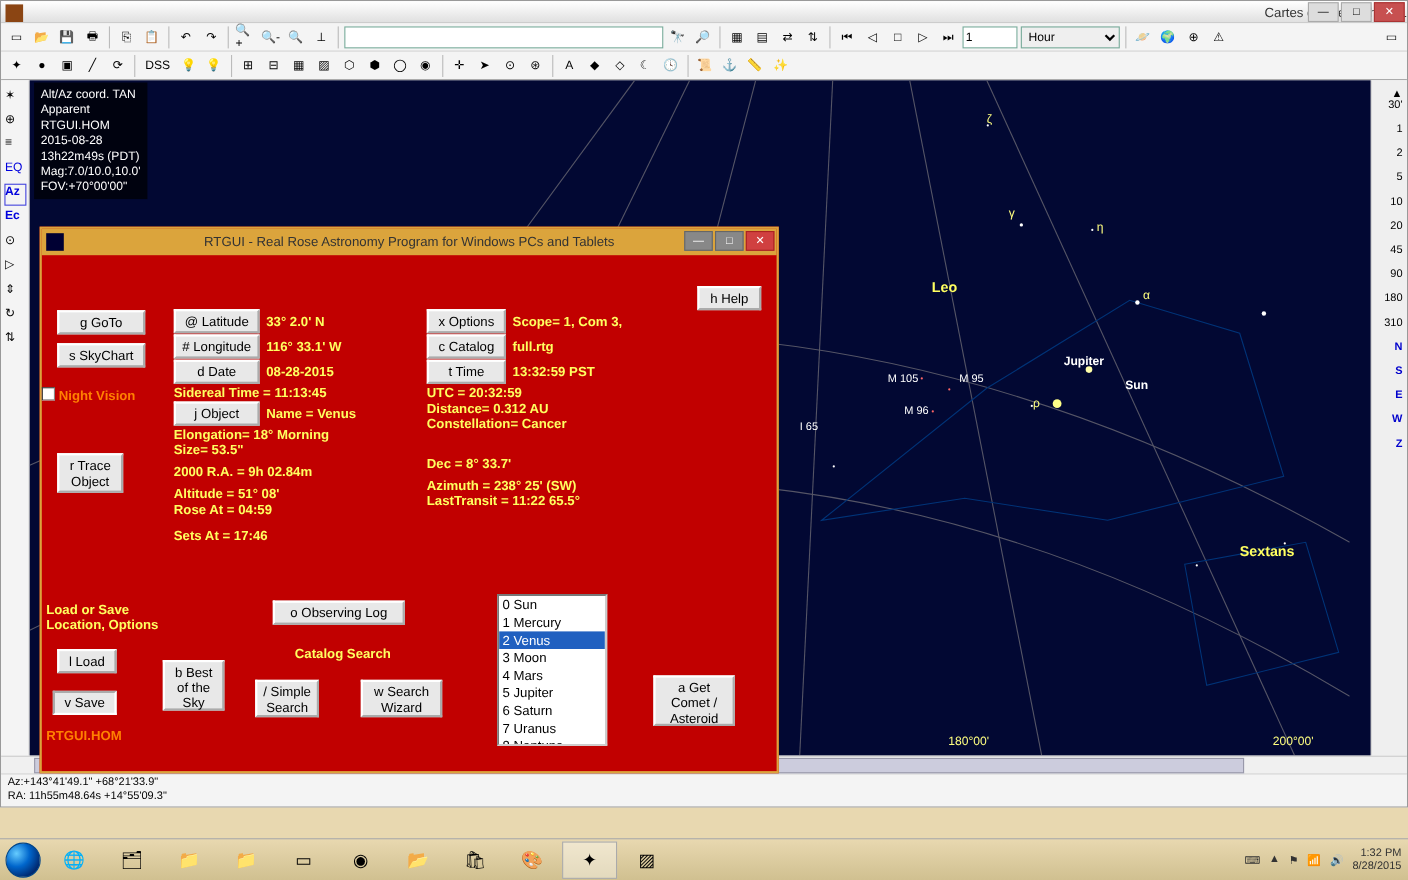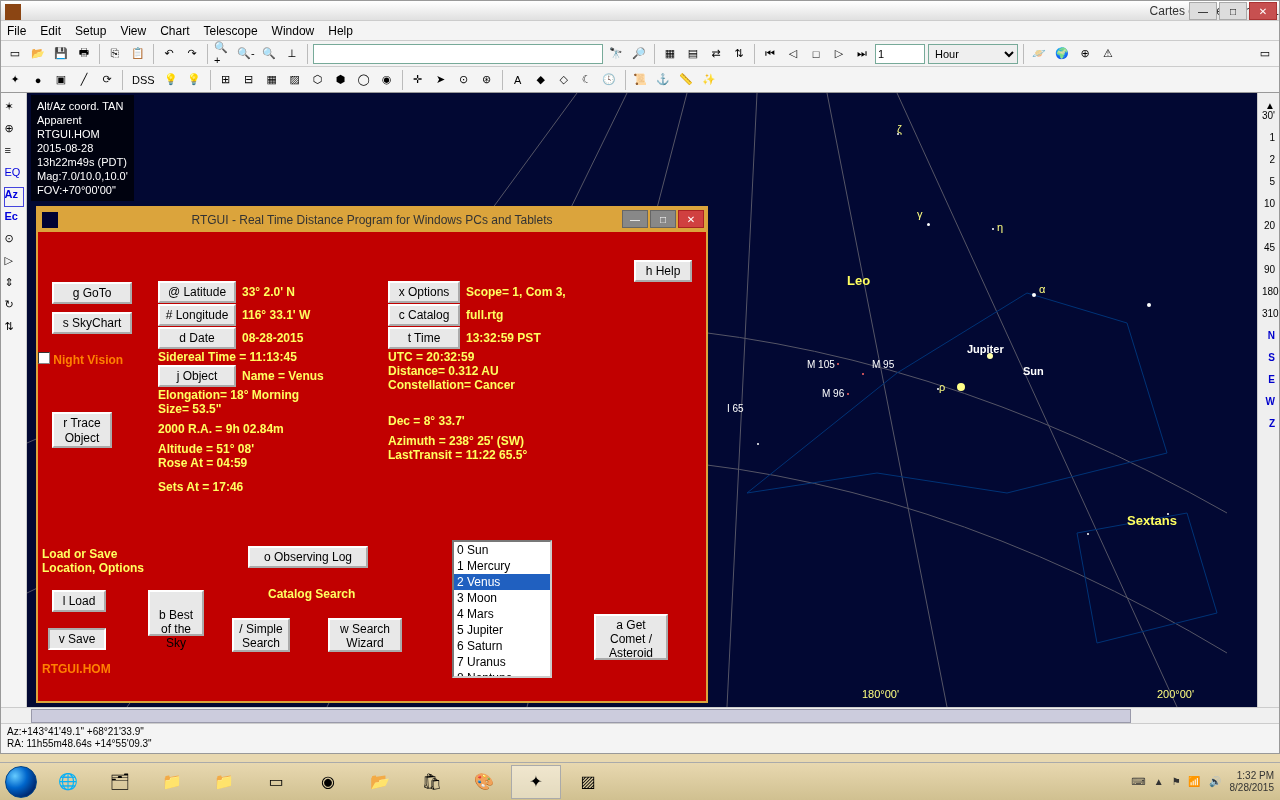--- a/index.html
+++ b/index.html
@@ -25,21 +25,21 @@
 
 .chart-area { position: relative; height: 614px; background: #efefef; display: flex; }
 .left-icons { width: 26px; background: #f4f4f4; border-right: 1px solid #ccc; padding-top: 4px; }
 .left-icons .tbtn { display: block; margin: 2px auto; }
 
 .sky { flex: 1; background: #020833; position: relative; overflow: hidden; }
 .info-box { position: absolute; left: 4px; top: 2px; background: rgba(0,0,0,.7); color: #fff; font-size: 11px; padding: 4px 6px; line-height: 14px; }
 .info-box div { white-space: nowrap; }
 .sky-label { position: absolute; color: #ffff60; font-size: 13px; font-weight: bold; }
 .sky-obj { position: absolute; color: #fff; font-size: 11px; }
-.right-scale { width: 22px; background: #efefef; border-left: 1px solid #ccc; font-size: 10px; text-align: right; padding: 2px 4px; line-height: 22px; }
+.right-scale { width: 33px; background: #efefef; border-left: 1px solid #ccc; font-size: 10px; text-align: right; padding: 2px 4px; line-height: 22px; }
 
 .hscroll { height: 16px; background: #f0f0f0; border-top: 1px solid #ccc; position: relative;}
 .hscroll .thumb { position: absolute; left: 30px; top: 1px; height: 14px; width: 1100px; background: #ccd; border: 1px solid #99a;}
 
 .statusbar { height: 30px; background: #f4f4f4; border-top: 1px solid #ccc; font-size: 10px; padding: 2px 6px; line-height: 12px; }
 
 
 .rtgui { position: absolute; left: 36px; top: 206px; width: 672px; height: 497px; border: 2px solid #dba43c; background: #c10000; }
 .rtgui-title { height: 24px; background: #dba43c; display: flex; align-items: center; justify-content: center; position: relative; font-size: 12px; color: #333; }
 .rtgui-title .appicon { position: absolute; left: 4px; top: 4px; width: 16px; height: 16px; background: #003; }
@@ -76,30 +76,20 @@
   <div class="cdc-titlebar">
     <div class="appicon"></div>
     <div class="title">Cartes du Ciel - Chart_1</div>
     <div class="winbtns">
       <div class="winbtn">—</div>
       <div class="winbtn">□</div>
       <div class="winbtn close">✕</div>
     </div>
   </div>
 
-  <div class="menubar">
-    <span>File</span>
-    <span>Edit</span>
-    <span>Setup</span>
-    <span>View</span>
-    <span>Chart</span>
-    <span>Telescope</span>
-    <span>Window</span>
-    <span>Help</span>
-  </div>
 
   <div class="toolbar">
     <span class="tbtn">▭</span>
     <span class="tbtn">📂</span>
     <span class="tbtn">💾</span>
     <span class="tbtn">🖶</span>
     <span class="tsep"></span>
     <span class="tbtn">⎘</span>
     <span class="tbtn">📋</span>
     <span class="tsep"></span>
@@ -273,21 +263,21 @@
 
   <div class="statusbar">
     <div>Az:+143°41'49.1" +68°21'33.9"</div>
     <div>RA: 11h55m48.64s +14°55'09.3"</div>
   </div>
 </div>
 
 <div class="rtgui">
   <div class="rtgui-title">
     <div class="appicon"></div>
-    <span>RTGUI - Real Time Distance Program for Windows PCs and Tablets</span>
+    <span>RTGUI - Real Rose Astronomy Program for Windows PCs and Tablets</span>
     <div class="winbtns">
       <div class="winbtn">—</div>
       <div class="winbtn">□</div>
       <div class="winbtn close">✕</div>
     </div>
   </div>
   <div class="rtgui-body">
     <div class="btn3d" style="position:absolute;right:14px;top:28px;width:58px">h Help</div>
 
     <div style="position:absolute;left:14px;top:50px">
@@ -349,21 +339,21 @@
       <div class="rlabel" style="margin-top:22px">Dec  =   8° 33.7'</div>
       <div class="rlabel" style="margin-top:6px">Azimuth  =   238° 25'  (SW)</div>
       <div class="rlabel">LastTransit =  11:22     65.5°</div>
     </div>
 
     <div style="position:absolute;left:4px;top:315px;width:130px" class="rlabel">Load or Save Location, Options</div>
     <div class="btn3d" style="position:absolute;left:14px;top:358px;width:54px">l Load</div>
     <div class="btn3d" style="position:absolute;left:10px;top:396px;width:58px;border-style:inset">v Save</div>
     <div class="rlabel" style="position:absolute;left:4px;top:430px;color:#ff8000">RTGUI.HOM</div>
 
-    <div class="btn3d" style="position:absolute;left:110px;top:358px;width:56px;height:46px;line-height:14px;padding-top:16px">b Best of the Sky</div>
+    <div class="btn3d" style="position:absolute;left:110px;top:368px;width:56px;height:46px;line-height:14px;padding-top:2px">b Best of the Sky</div>
 
     <div class="btn3d" style="position:absolute;left:210px;top:314px;width:120px">o Observing Log</div>
     <div class="rlabel" style="position:absolute;left:230px;top:355px">Catalog Search</div>
     <div class="btn3d" style="position:absolute;left:194px;top:386px;width:58px;height:34px;line-height:14px">/ Simple Search</div>
     <div class="btn3d" style="position:absolute;left:290px;top:386px;width:74px;height:34px;line-height:14px">w Search Wizard</div>
 
     <div class="listbox" style="position:absolute;left:414px;top:308px">
       <div>0 Sun</div>
       <div>1 Mercury</div>
       <div class="sel">2 Venus</div>

